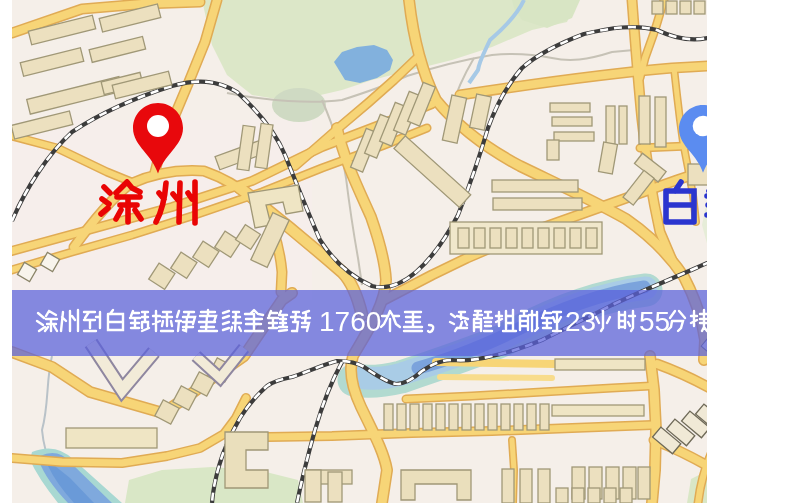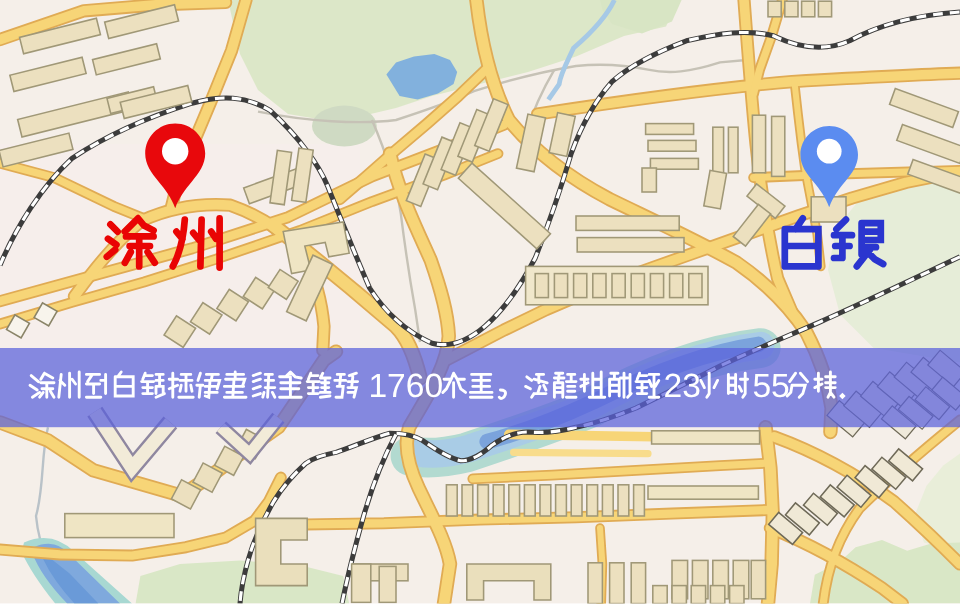--- a/index.html
+++ b/index.html
@@ -1,16 +1,16 @@
 <!DOCTYPE html>
 <html><head>
 <meta charset="utf-8">
 <style>
 html,body{margin:0;padding:0;background:#fff;font-family:"Liberation Sans",sans-serif;}
-#map{position:relative;width:800px;height:503px;overflow:hidden;}
+#map{position:relative;width:695px;height:503px;overflow:hidden;padding-left:12px;}
 svg{display:block;}
 </style>
 </head>
 <body>
 <div id="map">
 <svg width="800" height="503" viewBox="0 0 800 503">
 
 <rect x="0" y="0" width="800" height="503" fill="#f5efe9"></rect>
 
 <rect x="0" y="120" width="300" height="180" fill="#f6ecec" opacity="0.55"></rect>

